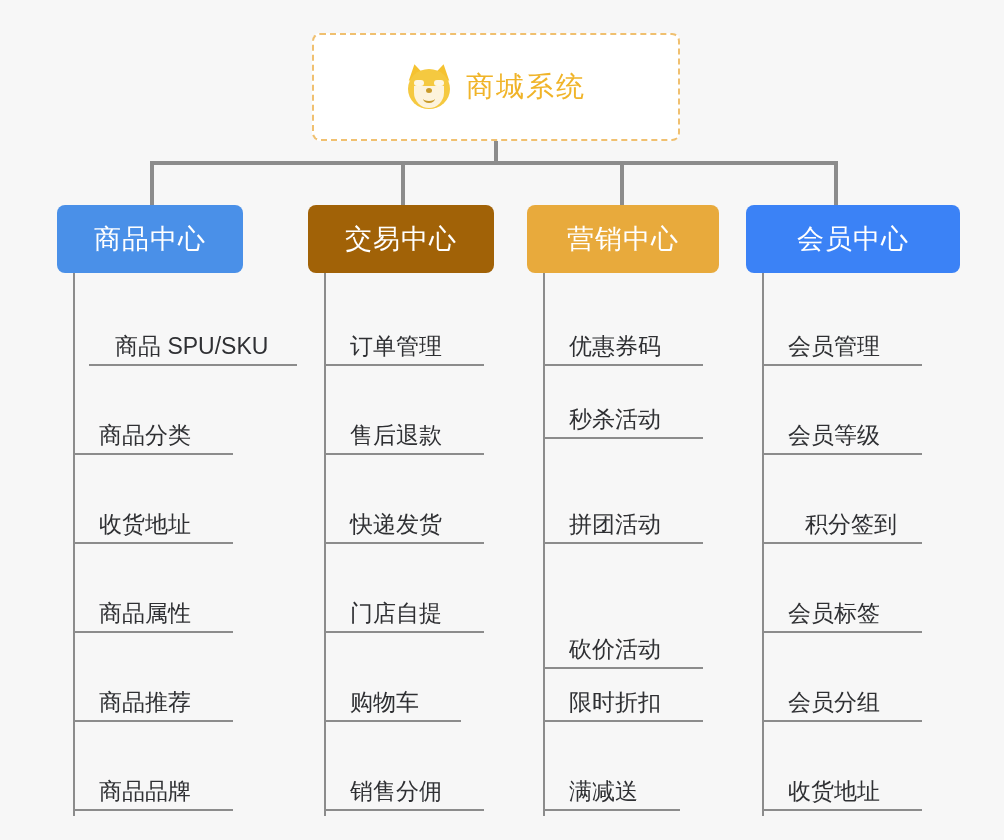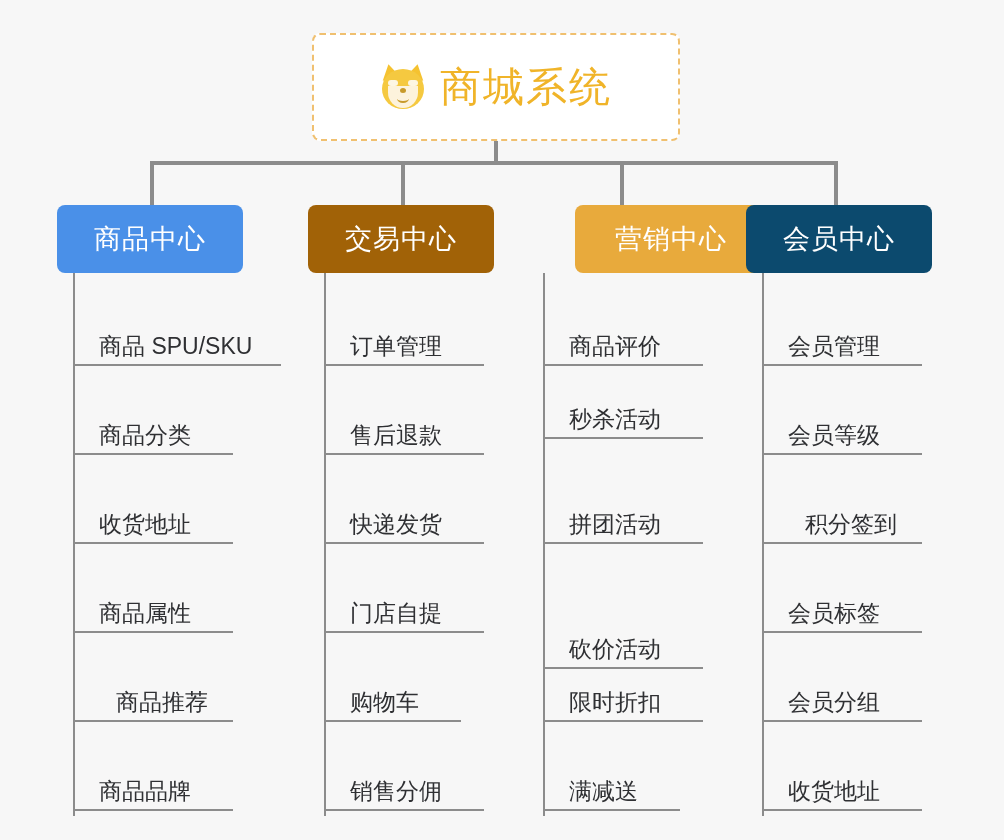--- a/index.html
+++ b/index.html
@@ -35,21 +35,21 @@
     justify-content: center;
     gap: 14px;
   }
   .root-icon {
     width: 46px;
     height: 46px;
     position: relative;
     flex: 0 0 auto;
   }
   .root-title {
-    font-size: 41px;
+    font-size: 28px;
     color: #f0b429;
     letter-spacing: 2px;
     line-height: 1;
     white-space: nowrap;
   }
 
   
   .dog {
     position: absolute;
     inset: 0;
@@ -179,53 +179,53 @@
       <div class="line line-v" style="left: 620px; top: 161px; height: 44px;"></div>
       <div class="line line-v" style="left: 834px; top: 161px; height: 44px;"></div>
     </div>
 
   <div id="columns">
       <div class="column" style="left: 57px;">
         <div class="cat-box" style="width: 186px; background: rgb(74, 144, 232);">
           <span>商品中心</span>
         </div>
         <div class="trunk" style="height: 543px;"></div>
-        <div class="leaf" style="top: 130px; width: 208px;"><span>商品 SPU/SKU</span></div>
+        <div class="leaf" style="top: 130px; width: 208px; margin-left: 16px;"><span>商品 SPU/SKU</span></div>
         <div class="leaf" style="top: 219px; width: 160px;"><span>商品分类</span></div>
         <div class="leaf" style="top: 308px; width: 160px;"><span>收货地址</span></div>
         <div class="leaf" style="top: 397px; width: 160px;"><span>商品属性</span></div>
-        <div class="leaf" style="top: 486px; width: 160px; text-align: center;"><span>商品推荐</span></div>
+        <div class="leaf" style="top: 486px; width: 160px;"><span>商品推荐</span></div>
         <div class="leaf" style="top: 575px; width: 160px;"><span>商品品牌</span></div>
       </div>
       <div class="column" style="left: 308px;">
         <div class="cat-box" style="width: 186px; background: #a16207;">
           <span>交易中心</span>
         </div>
         <div class="trunk" style="height: 543px;"></div>
         <div class="leaf" style="top: 130px; width: 160px;"><span>订单管理</span></div>
         <div class="leaf" style="top: 219px; width: 160px;"><span>售后退款</span></div>
         <div class="leaf" style="top: 308px; width: 160px;"><span>快递发货</span></div>
         <div class="leaf" style="top: 397px; width: 160px;"><span>门店自提</span></div>
         <div class="leaf" style="top: 486px; width: 137px;"><span>购物车</span></div>
         <div class="leaf" style="top: 575px; width: 160px;"><span>销售分佣</span></div>
       </div>
       <div class="column" style="left: 527px;">
-        <div class="cat-box" style="width: 192px; background: rgb(232, 170, 60); margin-left: 48px;">
+        <div class="cat-box" style="width: 192px; background: rgb(232, 170, 60);">
           <span>营销中心</span>
         </div>
         <div class="trunk" style="height: 543px;"></div>
-        <div class="leaf" style="top: 130px; width: 160px;"><span>商品评价</span></div>
+        <div class="leaf" style="top: 130px; width: 160px;"><span>优惠券码</span></div>
         <div class="leaf" style="top: 203px; width: 160px;"><span>秒杀活动</span></div>
         <div class="leaf" style="top: 308px; width: 160px;"><span>拼团活动</span></div>
         <div class="leaf" style="top: 397px; width: 160px; margin-top: 36px;"><span>砍价活动</span></div>
         <div class="leaf" style="top: 486px; width: 160px;"><span>限时折扣</span></div>
         <div class="leaf" style="top: 575px; width: 137px;"><span>满减送</span></div>
       </div>
       <div class="column" style="left: 746px;">
-        <div class="cat-box" style="width: 186px; background: #0c4a6e;">
+        <div class="cat-box" style="width: 214px; background: #3b82f6;">
           <span>会员中心</span>
         </div>
         <div class="trunk" style="height: 543px;"></div>
         <div class="leaf" style="top: 130px; width: 160px;"><span>会员管理</span></div>
         <div class="leaf" style="top: 219px; width: 160px;"><span>会员等级</span></div>
         <div class="leaf" style="top: 308px; width: 160px; text-align: center;"><span>积分签到</span></div>
         <div class="leaf" style="top: 397px; width: 160px;"><span>会员标签</span></div>
         <div class="leaf" style="top: 486px; width: 160px;"><span>会员分组</span></div>
         <div class="leaf" style="top: 575px; width: 160px;"><span>收货地址</span></div>
       </div>

